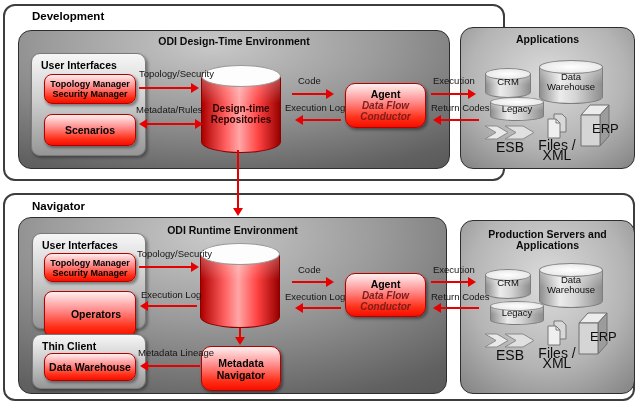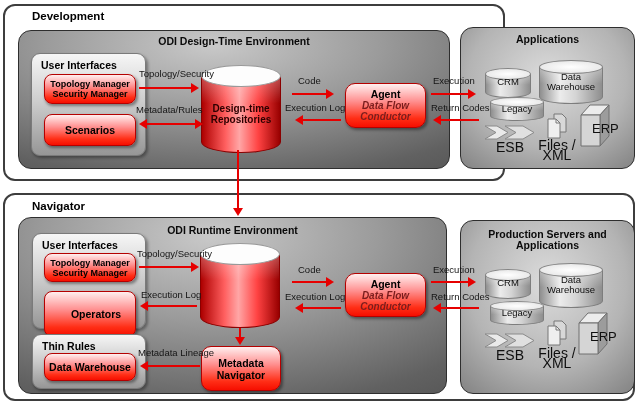--- a/index.html
+++ b/index.html
@@ -175,21 +175,21 @@
         <div class="rbtn" style="left:11px;top:19px;width:92px;height:29px;">
           <div class="btn2">Topology Manager</div>
           <div class="btn2">Security Manager</div>
         </div>
         <div class="rbtn" style="left:11px;top:57px;width:92px;height:46px;padding-left:12px;">
           <div class="btn1">Operators</div>
         </div>
       </div>
 
       <div class="panel" style="left:13px;top:116px;width:114px;height:55px;">
-        <div class="panel-title">Thin Rules</div>
+        <div class="panel-title">Thin Client</div>
         <div class="rbtn" style="left:11px;top:18px;width:92px;height:28px;">
           <div class="btn1">Data Warehouse</div>
         </div>
       </div>
 
       <div class="cyl red" style="left:181px;top:25px;width:80px;height:85px;">
         <div class="cyl-body"></div>
         <div class="cyl-top"></div>
       </div>
 

